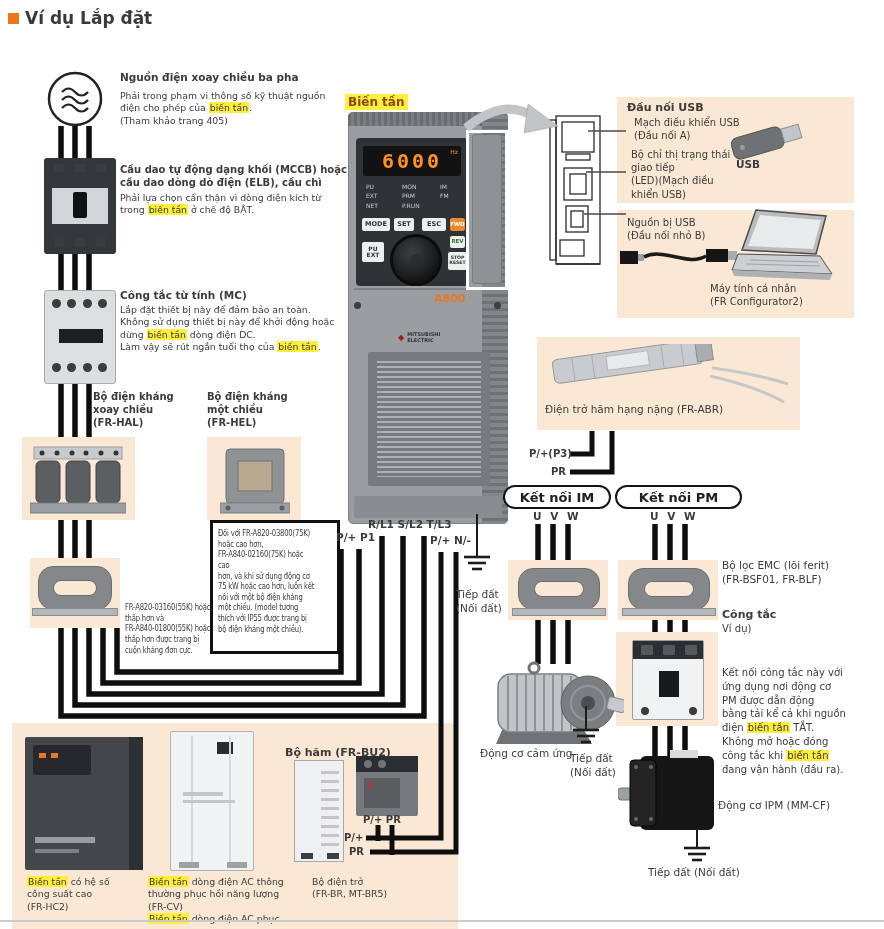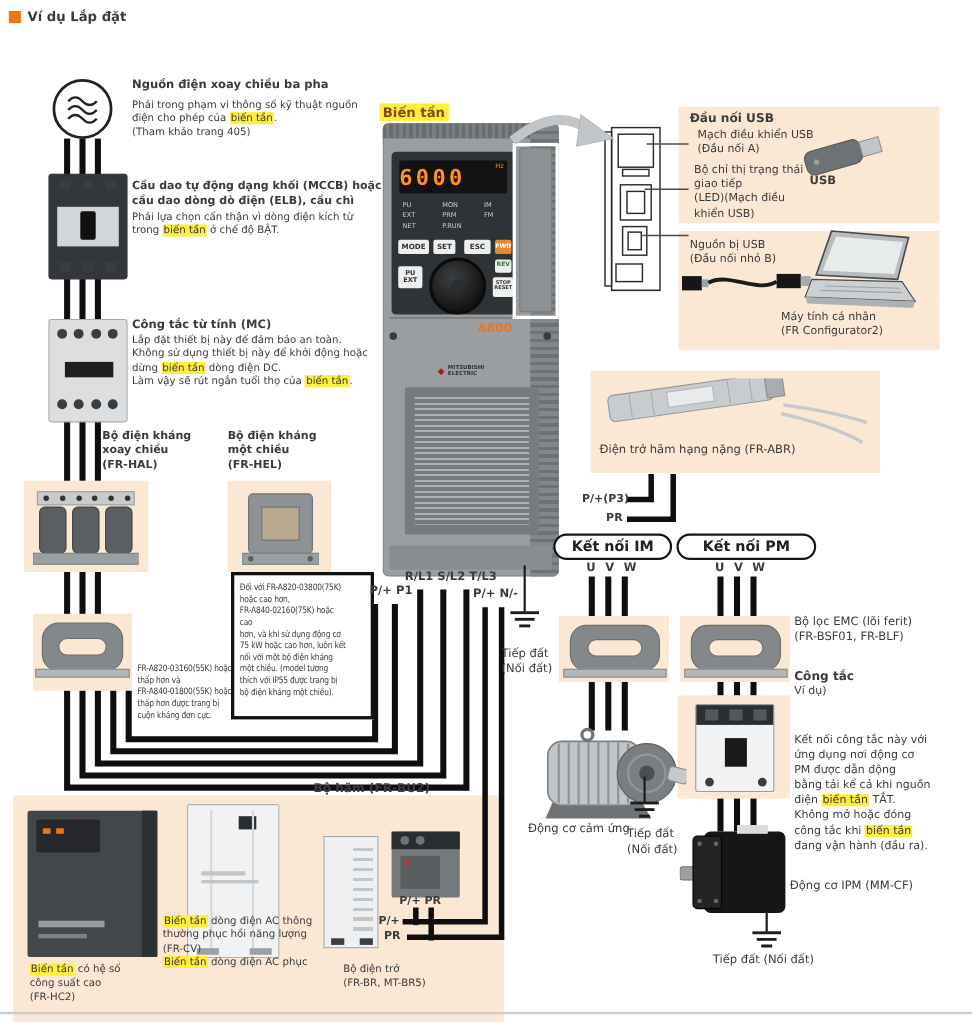--- a/index.html
+++ b/index.html
@@ -15,32 +15,32 @@
   .f9{font-size:9.3px}
   .f10-5{font-size:10.5px}
   .f11{font-size:11px}
   .cond{transform:scaleX(0.85);transform-origin:left top;letter-spacing:-0.2px}
   .hl{background:#ffef3a;padding:0 1px}
   .tag{position:absolute;background:#ffef3a;color:#8a4512;font-weight:bold;font-size:12px;padding:1px 3px;z-index:4;white-space:nowrap}
   .pill{position:absolute;background:#fff;border:2.5px solid #141414;border-radius:13px;display:flex;align-items:center;justify-content:center;font-weight:bold;font-size:13px;color:#202020;z-index:4}
   .uvw{letter-spacing:1.5px;word-spacing:2px}
   .titlebar{position:absolute;left:8px;top:8px;display:flex;align-items:center;gap:6px;z-index:4}
   .sq{width:11px;height:11px;background:#e87818;display:inline-block}
-  .titlebar h1{font-size:12px;font-weight:bold;color:#3a3a3a}
+  .titlebar h1{font-size:17px;font-weight:bold;color:#3a3a3a}
   .notebox{position:absolute;left:210px;top:520px;width:130px;height:134px;background:#fff;border:3.5px solid #111;z-index:3;padding:6px 5px}
   .ferrite-core{position:absolute;background:#85888b;border-radius:15px;border:1px solid #6b6e71;z-index:2}
   .ferrite-hole{position:absolute;left:19%;right:19%;top:31%;bottom:31%;background:#fae8d5;border-radius:9px;border:1px solid #6b6e71}
   .plate{position:absolute;background:#b4b7b9;border:1px solid #8a8d8f;z-index:2}
   
   .inv{position:absolute;left:348px;top:112px;width:160px;height:412px;z-index:2}
   .inv .body{position:absolute;inset:0;background:#9b9ea1;border:1px solid #7e8184;border-radius:5px}
   .inv .fins{position:absolute;left:134px;top:0;width:26px;height:412px;background:repeating-linear-gradient(180deg,#6f7275 0 3px,#84878a 3px 7px);border-radius:0 5px 5px 0}
   .inv .topvent{position:absolute;left:0;top:0;width:134px;height:14px;background:repeating-linear-gradient(90deg,#6a6d70 0 3px,#7c7f82 3px 6px);border-radius:5px 0 0 0}
   .inv .keypad{position:absolute;left:8px;top:26px;width:112px;height:148px;background:#303336;border-radius:4px}
-  .inv .disp{position:absolute;left:7px;top:8px;width:98px;height:30px;background:#121212;border-radius:2px;display:flex;align-items:center;justify-content:flex-start}
+  .inv .disp{position:absolute;left:7px;top:8px;width:98px;height:30px;background:#121212;border-radius:2px;display:flex;align-items:center;justify-content:center}
   .inv .digits{font-family:"DejaVu Sans Mono",monospace;font-weight:bold;font-size:20px;color:#ff9125;letter-spacing:3px}
   .inv .hz{position:absolute;right:3px;top:2px;font-size:6px;color:#ff9125}
   .inv .ind{position:absolute;font-size:6px;line-height:1.55;color:#c8cccf;white-space:pre-line}
   .inv .btn{position:absolute;background:#eceeef;border-radius:2px;font-size:6.5px;font-weight:bold;color:#333;display:flex;align-items:center;justify-content:center;text-align:center;line-height:1.05;white-space:pre-line}
   .inv .fwd{background:#e8892b;color:#fff;font-size:5.5px}
   .inv .rev{color:#2e7d32;font-size:5.5px}
   .inv .stp{font-size:4.6px}
   .inv .dial{position:absolute;left:34px;top:96px;width:52px;height:52px;border-radius:50%;background:radial-gradient(circle at 40% 35%,#3c3f42,#141414 72%);border:3px solid #0c0c0c}
   .inv .hub{position:absolute;left:17px;top:17px;width:12px;height:12px;border-radius:50%;background:#2a2d30}
   .inv .cover{position:absolute;left:124px;top:22px;width:30px;height:150px;background:#8e9194;border-radius:3px;border:1px solid #777a7d}
@@ -481,29 +481,29 @@
 Không mở hoặc đóng
 công tắc khi </span><span class="hl">biến tần</span><span>
 đang vận hành (đầu ra).</span></div>
 
   <div class="t f10-5" style="left:480px;top:747px">Động cơ cảm ứng</div>
   <div class="t f10-5" style="left:570px;top:752px">Tiếp đất
 (Nối đất)</div>
   <div class="t f10-5" style="left:718px;top:799px">Động cơ IPM (MM-CF)</div>
   <div class="t f10-5" style="left:648px;top:866px">Tiếp đất (Nối đất)</div>
 
-  <div class="t b f11" style="left:285px;top:710px">Bộ hãm (FR-BU2)</div>
+  <div class="t b f11" style="left:285px;top:746px">Bộ hãm (FR-BU2)</div>
   <div class="t b" style="left:363px;top:813px">P/+  PR</div>
   <div class="t b" style="left:344px;top:831px">P/+</div>
   <div class="t b" style="left:349px;top:845px">PR</div>
 
   <div class="t f9" style="left:27px;top:876px"><span class="hl">Biến tần</span><span> có hệ số
 công suất cao
 (FR-HC2)</span></div>
-  <div class="t f9" style="left:148px;top:832px"><span class="hl">Biến tần</span><span> dòng điện AC thông
+  <div class="t f9" style="left:148px;top:876px"><span class="hl">Biến tần</span><span> dòng điện AC thông
 thường phục hồi năng lượng
 (FR-CV)
 </span><span class="hl">Biến tần</span><span> dòng điện AC phục</span></div>
   <div class="t f9" style="left:312px;top:876px">Bộ điện trở
 (FR-BR, MT-BR5)</div>
 
   <div class="sep"></div>
 </div>
 
 </body></html>

